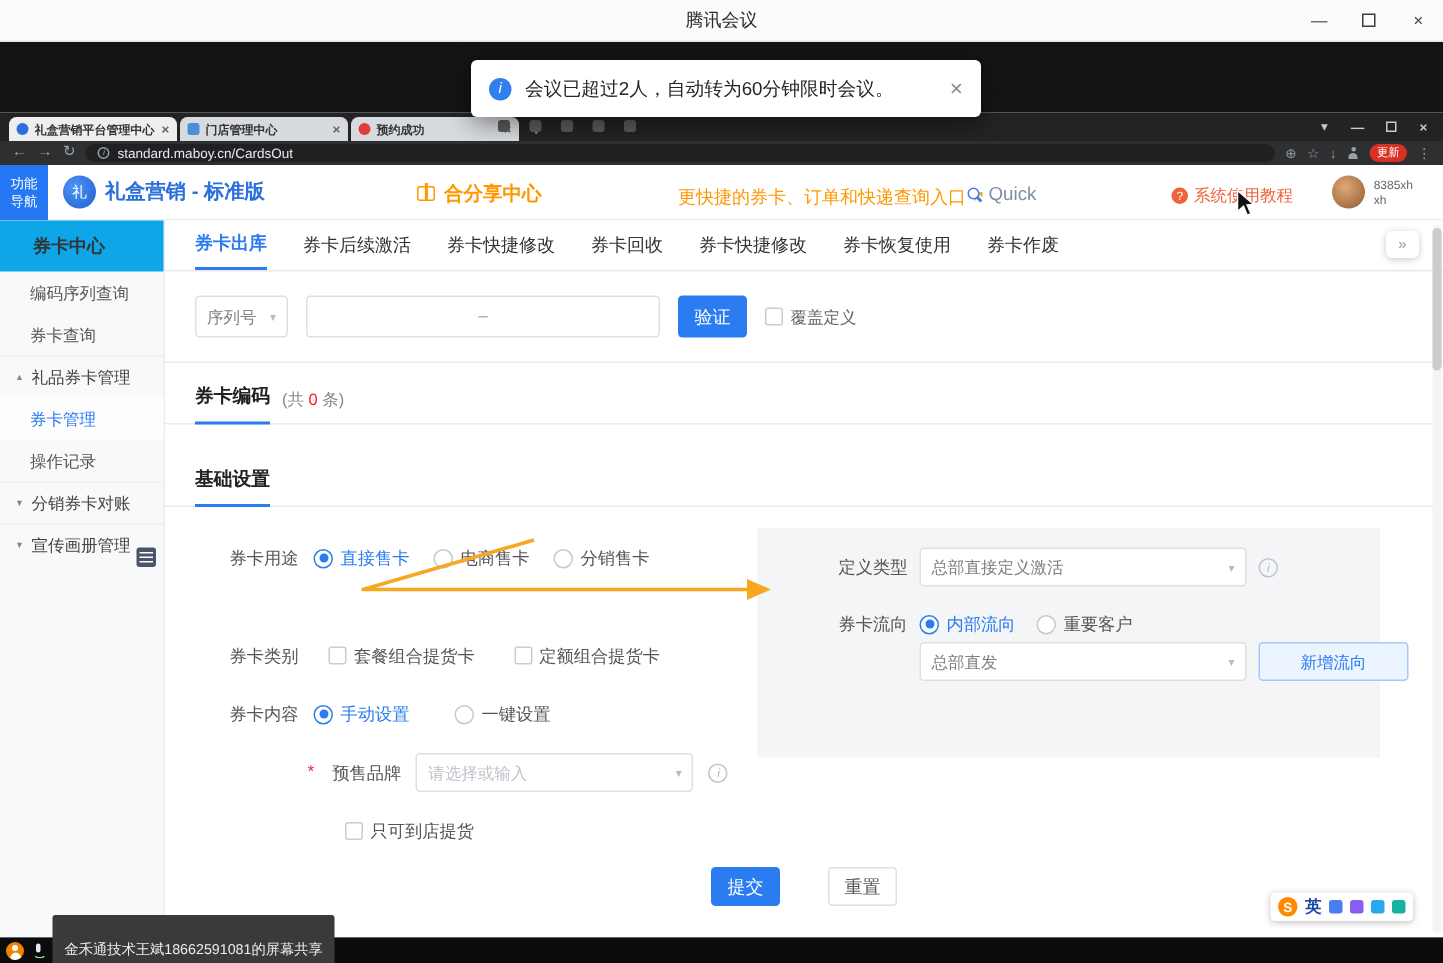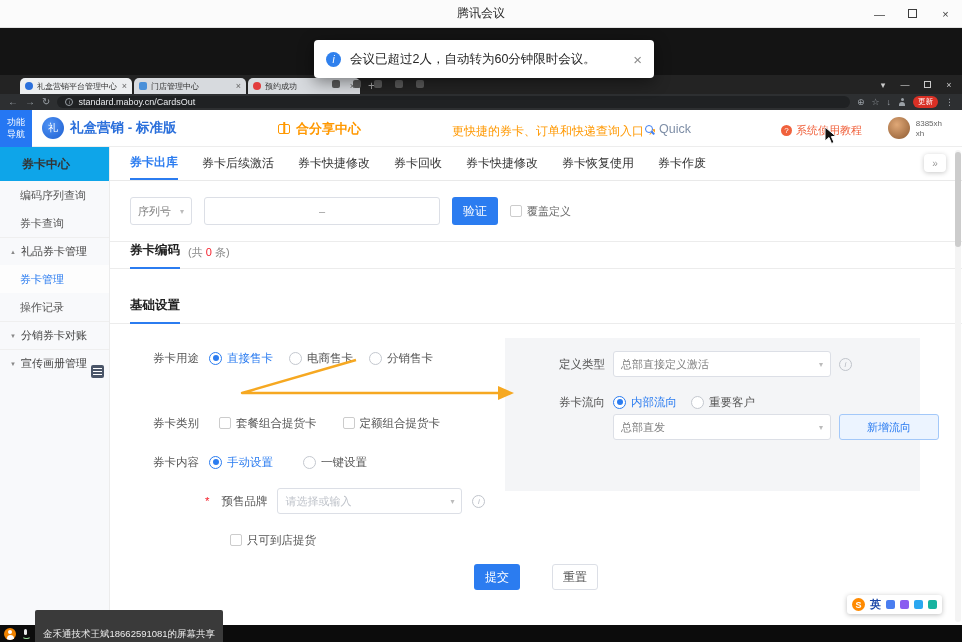--- a/index.html
+++ b/index.html
@@ -17,21 +17,21 @@
 .stage{position:absolute;top:28px;left:0;right:0;bottom:17px;background:#141414;}
 
 
 .banner{position:absolute;top:12px;left:314px;width:340px;height:38px;background:#fff;border-radius:4px;box-shadow:0 4px 16px rgba(0,0,0,.45);display:flex;align-items:center;gap:9px;padding:0 12px;z-index:50;}
 .info-ic{width:15px;height:15px;border-radius:50%;background:#2f80ed;color:#fff;font-size:10px;font-style:italic;display:flex;align-items:center;justify-content:center;flex:none;}
 .banner-text{font-size:12.5px;color:#262626;white-space:nowrap;}
 .banner-close{margin-left:auto;color:#8c8c8c;font-size:15px;}
 
 
 .browser{position:absolute;top:47px;left:0;right:0;bottom:0;display:flex;flex-direction:column;background:#fff;}
-.tabstrip{height:19px;background:#232323;display:flex;align-items:flex-end;padding-left:20px;position:relative;flex:none;}
+.tabstrip{height:19px;background:#232323;display:flex;align-items:flex-end;padding-left:6px;position:relative;flex:none;font-weight:bold;}
 .tab{width:112px;height:16px;border-radius:5px 5px 0 0;margin-right:2px;display:flex;align-items:center;gap:4px;padding:0 5px;overflow:hidden;}
 .tab1{background:#eceef0;}
 .tab2,.tab3{background:#d7dade;}
 .tab-label{font-size:8px;color:#333;white-space:nowrap;overflow:hidden;flex:1;}
 .tab-x{font-size:9px;color:#666;flex:none;}
 .fav{width:8px;height:8px;flex:none;}
 .f1{background:#2a6fdb;border-radius:50%;}
 .f2{background:#4a90d9;border-radius:2px;}
 .f3{background:#e23b3b;border-radius:50%;}
 .newtab{color:#aaa;font-size:12px;margin:0 0 1px 6px;}
@@ -97,21 +97,21 @@
 .sel .chev{color:#bbb;font-size:8px;flex:none;}
 .sel-serial{width:62px;}
 .range-input{width:236px;height:28px;border:1px solid #dcdfe6;border-radius:3px;display:flex;align-items:center;justify-content:center;color:#999;font-size:11px;background:#fff;}
 .btn{display:flex;align-items:center;justify-content:center;border-radius:3px;font-size:12px;}
 .btn-primary{background:#2b7cf0;color:#fff;}
 .btn-verify{height:28px;padding:0 11px;}
 .check{display:flex;align-items:center;gap:5px;font-size:11px;color:#666;white-space:nowrap;}
 .cb{width:12px;height:12px;border:1px solid #ccc;border-radius:2px;background:#fff;flex:none;}
 .hr{border-bottom:1px solid #ececec;margin-top:16px;}
 
-.sec-head{padding-left:20px;border-bottom:1px solid #ececec;display:flex;align-items:flex-end;gap:8px;}
+.sec-head{margin-top:14px;padding-left:20px;border-bottom:1px solid #ececec;display:flex;align-items:flex-end;gap:8px;}
 .sec-head.second{margin-top:28px;}
 .sec-title{display:inline-block;font-size:12.5px;font-weight:bold;color:#222;padding-bottom:8px;border-bottom:2px solid #2b7cf0;margin-bottom:-1px;}
 .sec-count{font-size:11px;color:#888;padding-bottom:8px;}
 .sec-count b{color:#f5222d;font-weight:normal;}
 
 .form-area{position:relative;height:232px;}
 .frow{position:absolute;display:flex;align-items:center;gap:10px;height:28px;}
 .flabel{width:54px;text-align:right;font-size:11.5px;color:#555;flex:none;white-space:nowrap;}
 .radio{width:13px;height:13px;border-radius:50%;border:1px solid #c4c8cf;background:#fff;flex:none;position:relative;}
 .radio.on{border-color:#2b7cf0;}

